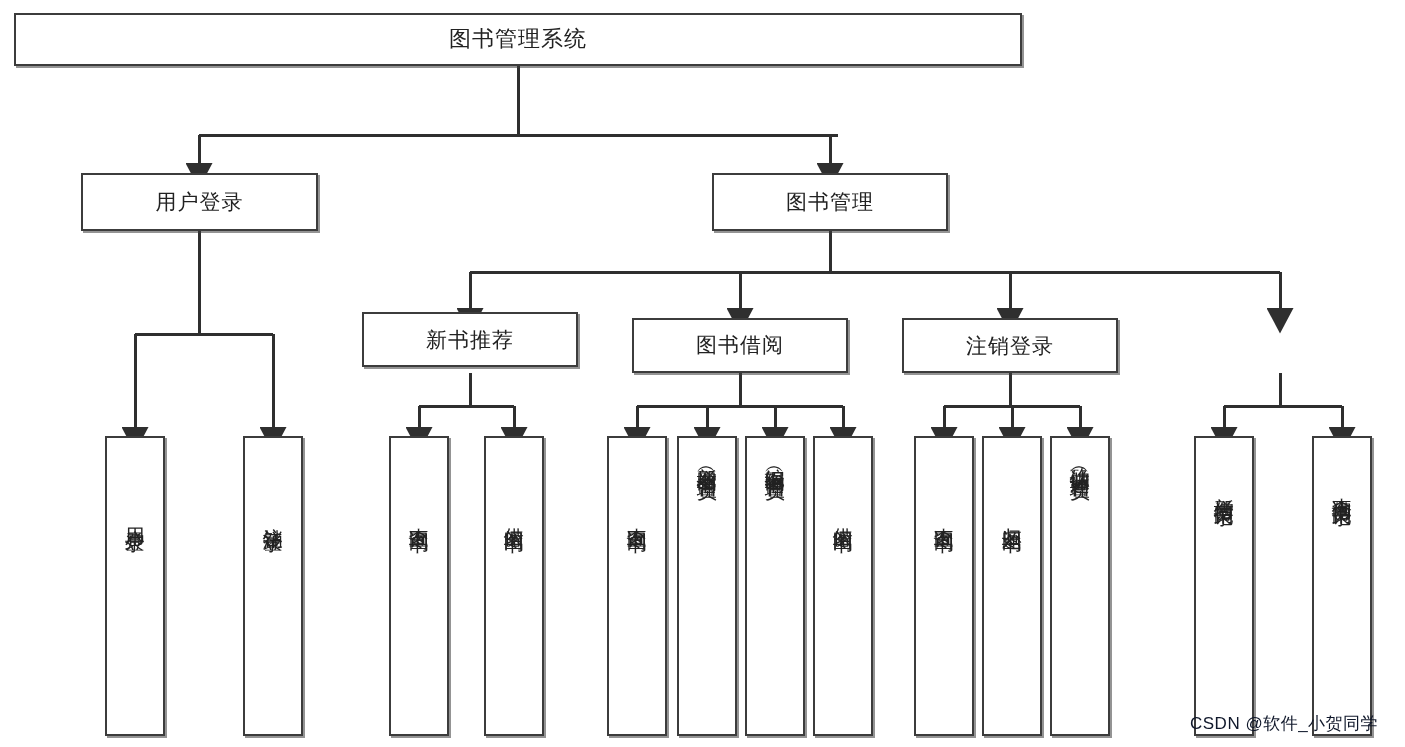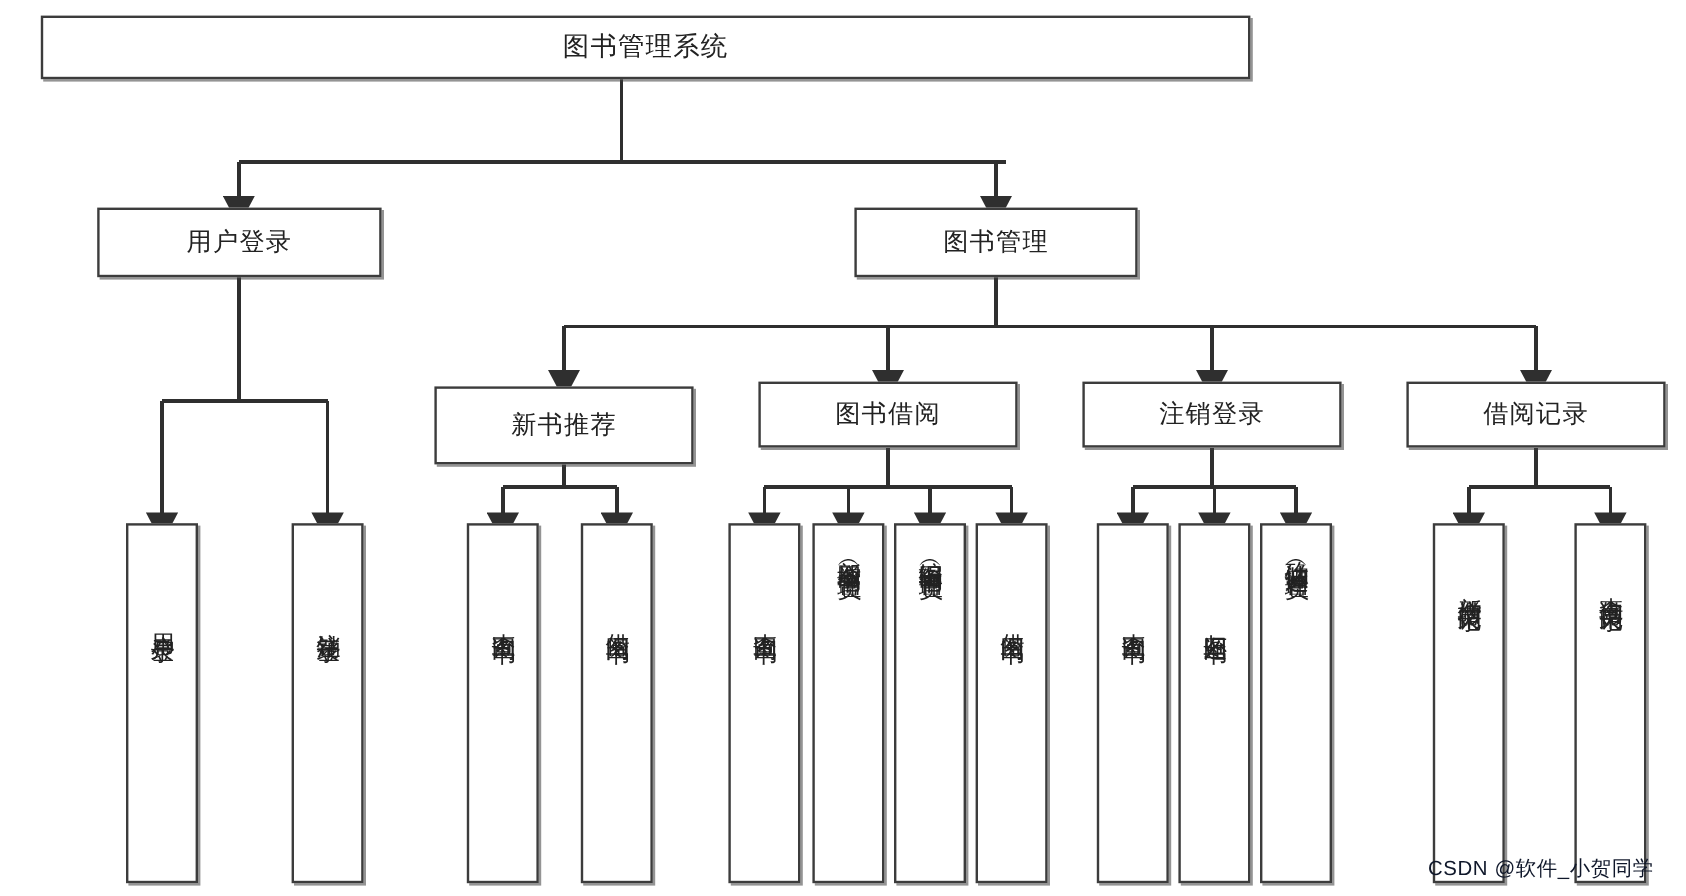--- a/index.html
+++ b/index.html
@@ -117,47 +117,44 @@
       <path d="M1012,406 L1012,430" marker-end="url(#arrow)"></path>
       <path d="M1080,406 L1080,430" marker-end="url(#arrow)"></path>
 
       <path d="M1280,373 L1280,406"></path>
       <path d="M1224,406 L1342,406"></path>
       <path d="M1224,406 L1224,430" marker-end="url(#arrow)"></path>
       <path d="M1342,406 L1342,430" marker-end="url(#arrow)"></path>
     </g>
   </svg>
 
-  <div class="node horizontal root" style="left:14px; top:13px; width:1008px; height:53px;margin-left:20px;">
+  <div class="node horizontal root" style="left:14px; top:13px; width:1008px; height:53px;">
     <span>图书管理系统</span>
   </div>
 
   <div class="node horizontal" style="left:81px; top:173px; width:237px; height:58px;">
     <span>用户登录</span>
   </div>
 
   <div class="node horizontal" style="left:712px; top:173px; width:236px; height:58px;">
     <span>图书管理</span>
   </div>
 
-  <div class="node horizontal" style="left:362px; top:322px; width:216px; height:65px;">
+  <div class="node horizontal" style="left:362px; top:312px; width:216px; height:55px;">
     <span>新书推荐</span>
   </div>
 
   <div class="node horizontal" style="left:632px; top:318px; width:216px; height:55px;font-family:Liberation Serif, serif;">
     <span>图书借阅</span>
   </div>
 
   <div class="node horizontal" style="left:902px; top:318px; width:216px; height:55px;">
     <span>注销登录</span>
   </div>
 
-  <div class="node horizontal" style="left:1172px; top:318px; width:216px; height:55px;">
-    <span>借阅记录</span>
-  </div>
 
   <div class="node vertical" style="left:105px; top:436px; width:60px; height:300px;">
     <span class="vtext">用户登录</span>
   </div>
 
   <div class="node vertical" style="left:243px; top:436px; width:60px; height:300px;">
     <span class="vtext">注销登录</span>
   </div>
 
   <div class="node vertical" style="left:389px; top:436px; width:60px; height:300px;">

